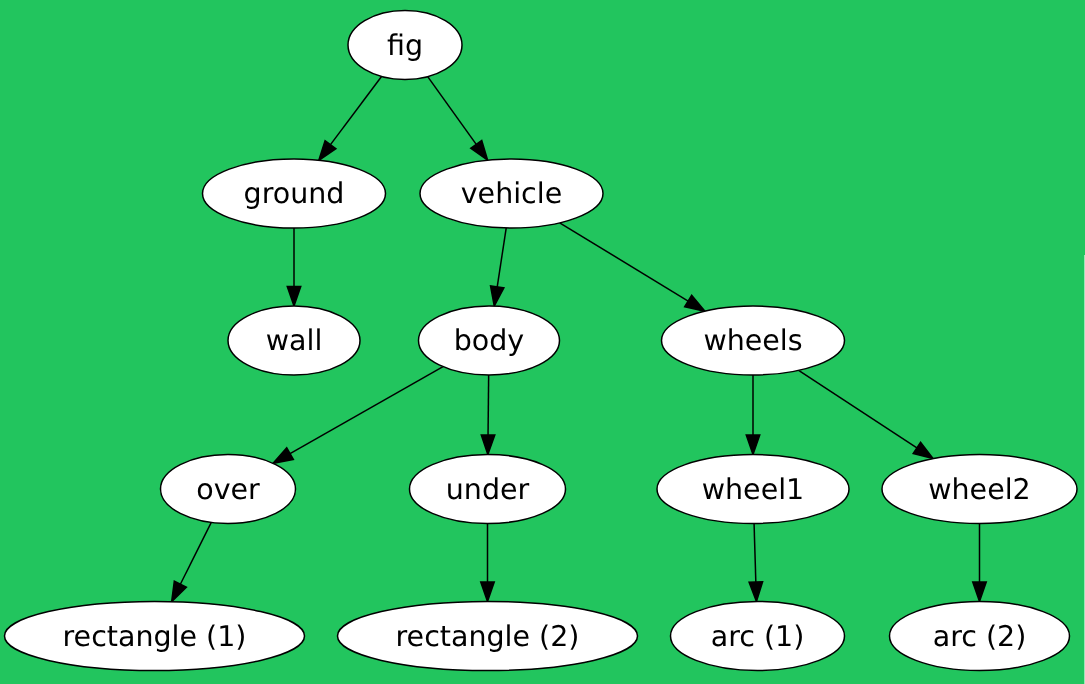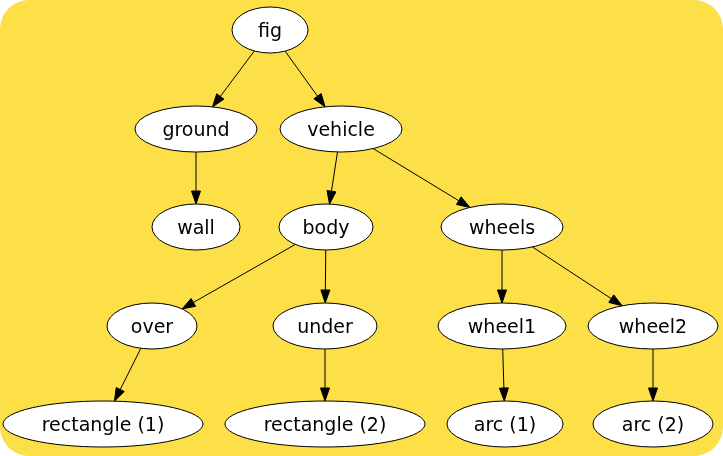--- a/index.html
+++ b/index.html
@@ -3,24 +3,23 @@
 <meta charset="utf-8">
 <style>
   html, body {
     margin: 0;
     padding: 0;
     background: #ffffff;
   }
   .stage {
     width: 723px;
     height: 456px;
-    background: #fde047;
+    background: #22c55e;
     position: relative;
     overflow: hidden;
-    border-radius: 29px;
   }
   svg text {
     font-family: "DejaVu Sans", "Liberation Sans", sans-serif;
     font-size: 19px;
     fill: #000000;
     text-anchor: middle;
   }
   svg ellipse {
     fill: #ffffff;
     stroke: #000000;

